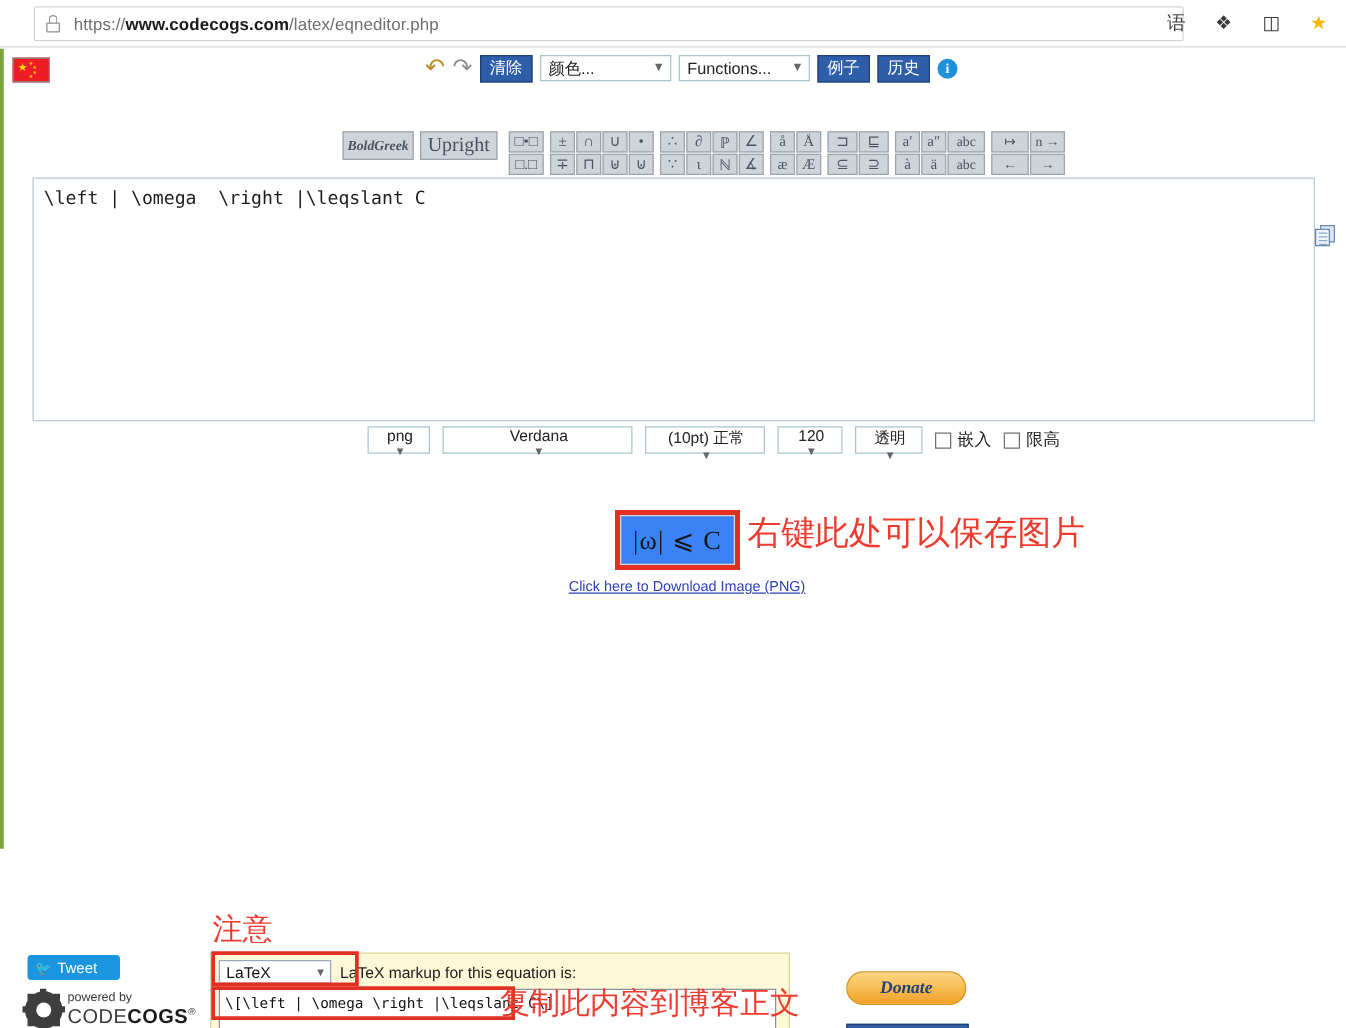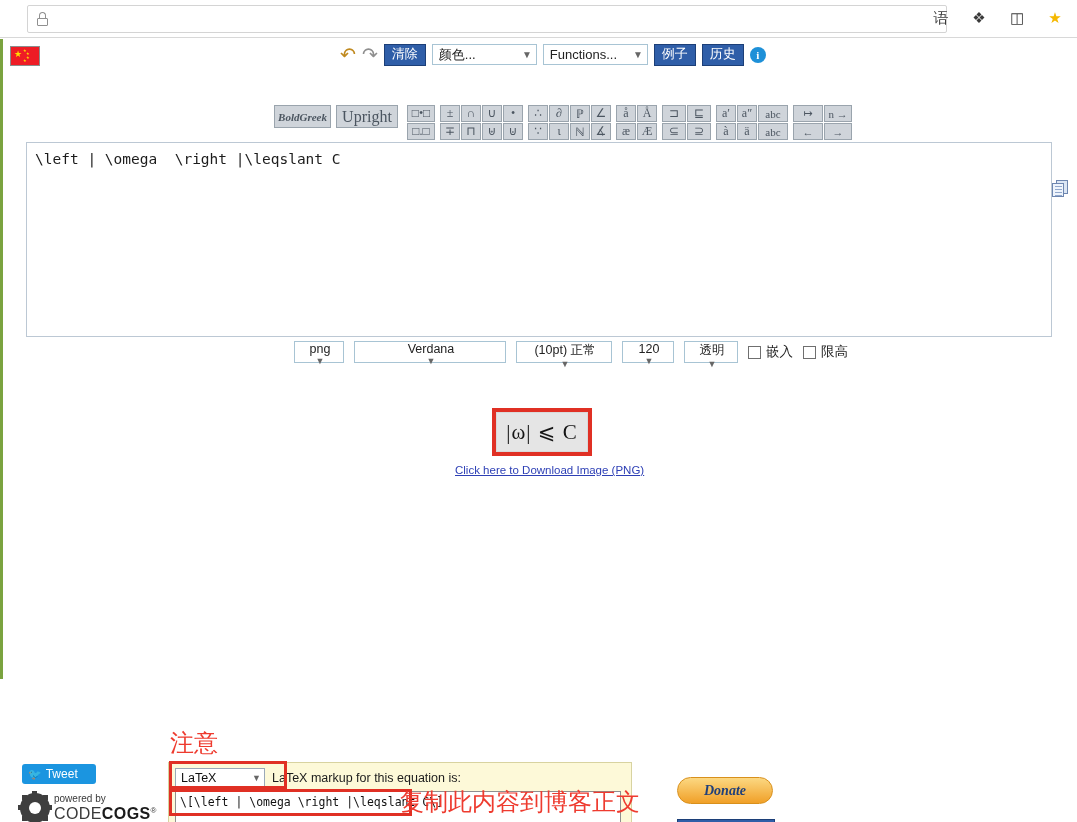--- a/index.html
+++ b/index.html
@@ -123,21 +123,21 @@
   .cb-wrap { display: flex; align-items: center; gap: 5px; font-size: 13.5px; color: #1c1c1c; }
   .cb { width: 13px; height: 13px; border: 1px solid #6f6f6f; background: #fff; cursor: pointer; }
 
   
   #preview-red {
     position: absolute; left: 492px; top: 369px; width: 100px; height: 48px;
     border: 4px solid #e03024;
   }
   #preview-img {
     position: absolute; left: 0; top: 0; width: 100%; height: 100%;
-    background: #e5e5e5; border: 1px solid #d9d9d9;
+    background: #3b82f6; border: 1px solid #d9d9d9;
     display: flex; align-items: center; justify-content: center;
     font-family: "Liberation Serif", serif; font-size: 21px; color: #151515;
     letter-spacing: 1px;
   }
   #annot-save {
     position: absolute; left: 598px; top: 374px;
     color: #ee3b2f; font-size: 27px; line-height: 1;
     font-family: "DejaVu Sans", sans-serif; white-space: nowrap;
   }
   #dl-link {
@@ -208,20 +208,21 @@
 </style>
 </head>
 <body>
 
 <div id="browser-bar">
   <div id="url-box">
     <span class="lock-ico">
       <span class="shackle"></span>
         <span class="body"></span>
     </span>
+    <span id="url-text">https://<span class="host">www.codecogs.com</span>/latex/eqneditor.php</span>
   </div>
   <div id="browser-icons">
     <span class="bico">语</span>
     <span class="bico">❖</span>
     <span class="bico">◫</span>
     <span class="bico" style="color:#f5b800">★</span>
   </div>
 </div>
 
 <div id="page">
@@ -444,20 +445,21 @@
     </span>
     <span class="cb-wrap">
       <span class="cb"></span>
       <span>限高</span>
     </span>
   </div>
 
   <div id="preview-red">
     <div id="preview-img">|ω| ⩽ C</div>
   </div>
+  <div id="annot-save">右键此处可以保存图片</div>
   <div id="dl-link">Click here to Download Image (PNG)</div>
 
   <div id="footer">
     <div id="annot-note">注意</div>
 
     <div id="tweet-btn">
       <span class="tw">🐦</span>
       <span>Tweet</span>
     </div>
 

